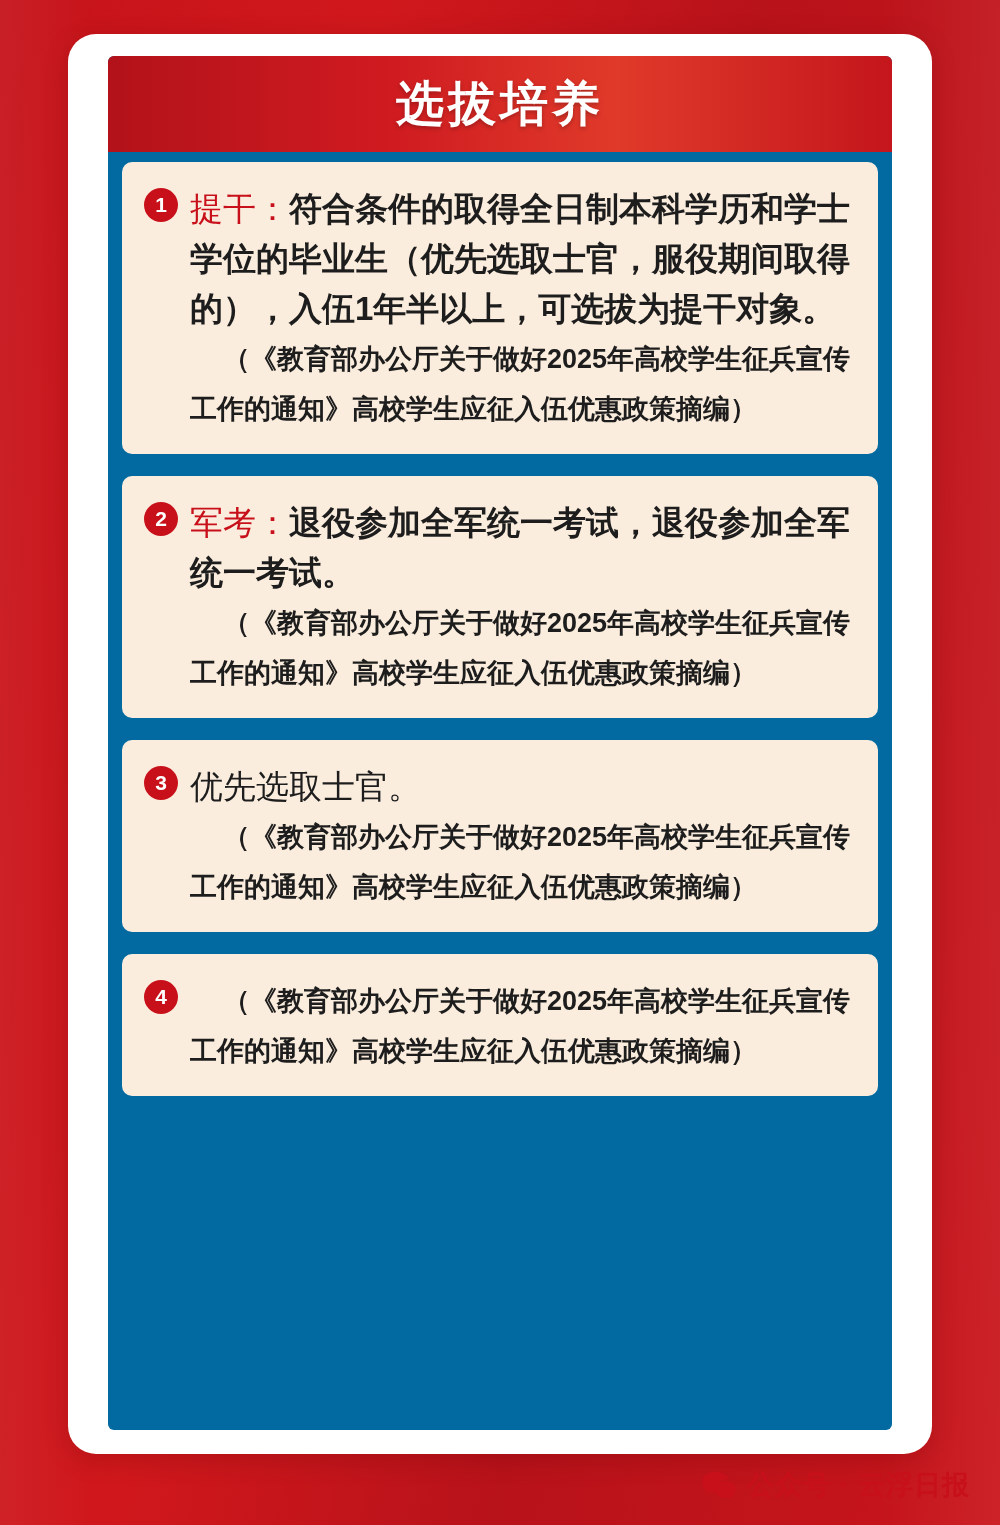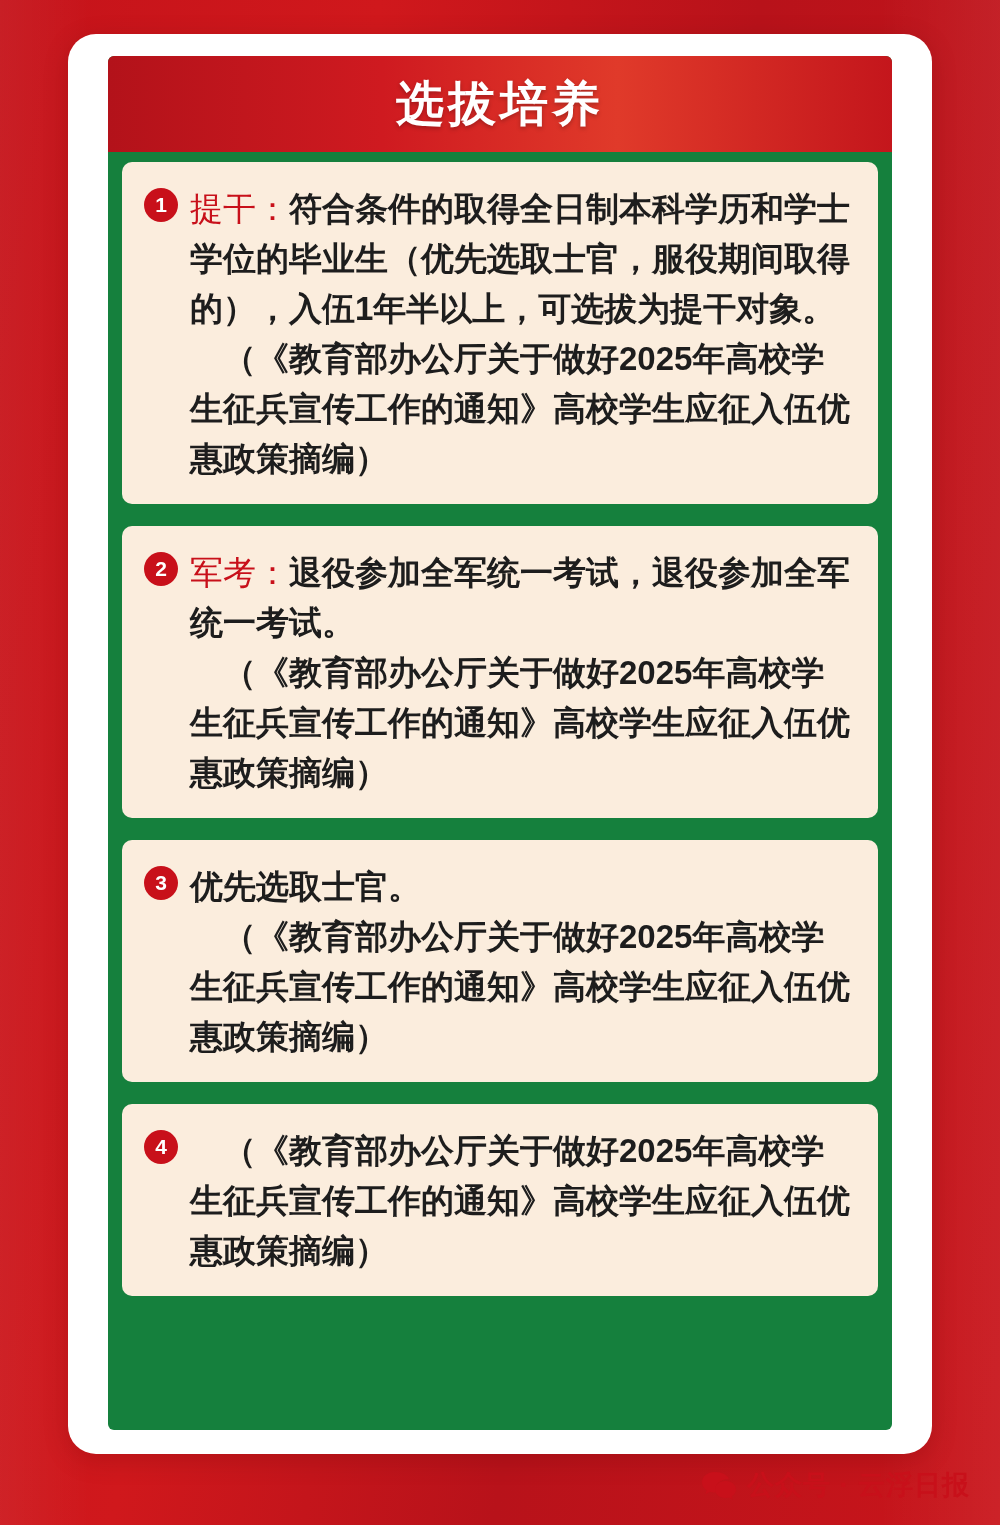--- a/index.html
+++ b/index.html
@@ -39,21 +39,21 @@
     box-shadow: 0 6px 26px rgba(80,0,0,0.20);
     overflow: hidden;
   }
 
   .inner {
     position: absolute;
     left: 40px;
     top: 22px;
     width: 784px;
     height: 1374px;
-    background: #15803d;
+    background: #0369a1;
     border-radius: 6px;
     overflow: hidden;
   }
 
   .header {
     position: relative;
     height: 96px;
     background: linear-gradient(90deg, #b3121a 0%, #cf1a20 35%, #e03a2a 65%, #c4161c 100%);
     display: flex;
     align-items: center;
@@ -108,28 +108,28 @@
     line-height: 50px;
     color: #1d1d1d;
     font-weight: bold;
     word-break: break-all;
   }
   .lead {
     color: #c8101a;
     font-weight: normal;
   }
   .note {
-    font-size: 33px;
+    font-size: 27px;
     line-height: 50px;
     color: #1d1d1d;
     font-weight: bold;
     text-indent: 33px;
     word-break: break-all;
   }
-  .item.plain .line { font-weight: bold; }
+  .item.plain .line { font-weight: normal; }
 
   .footer {
     position: absolute;
     left: 0;
     bottom: 0;
     width: 100%;
     height: 70px;
     display: flex;
     align-items: center;
     justify-content: center;

